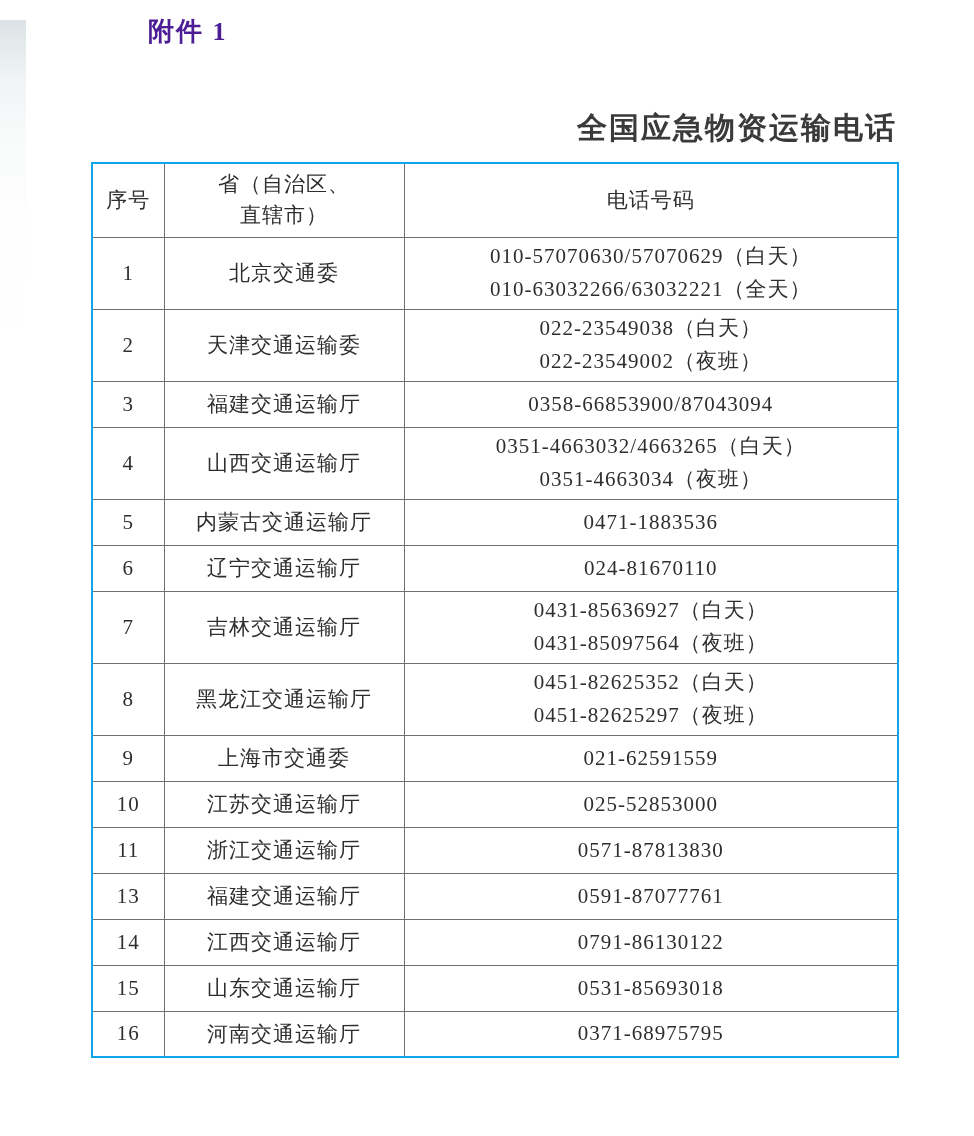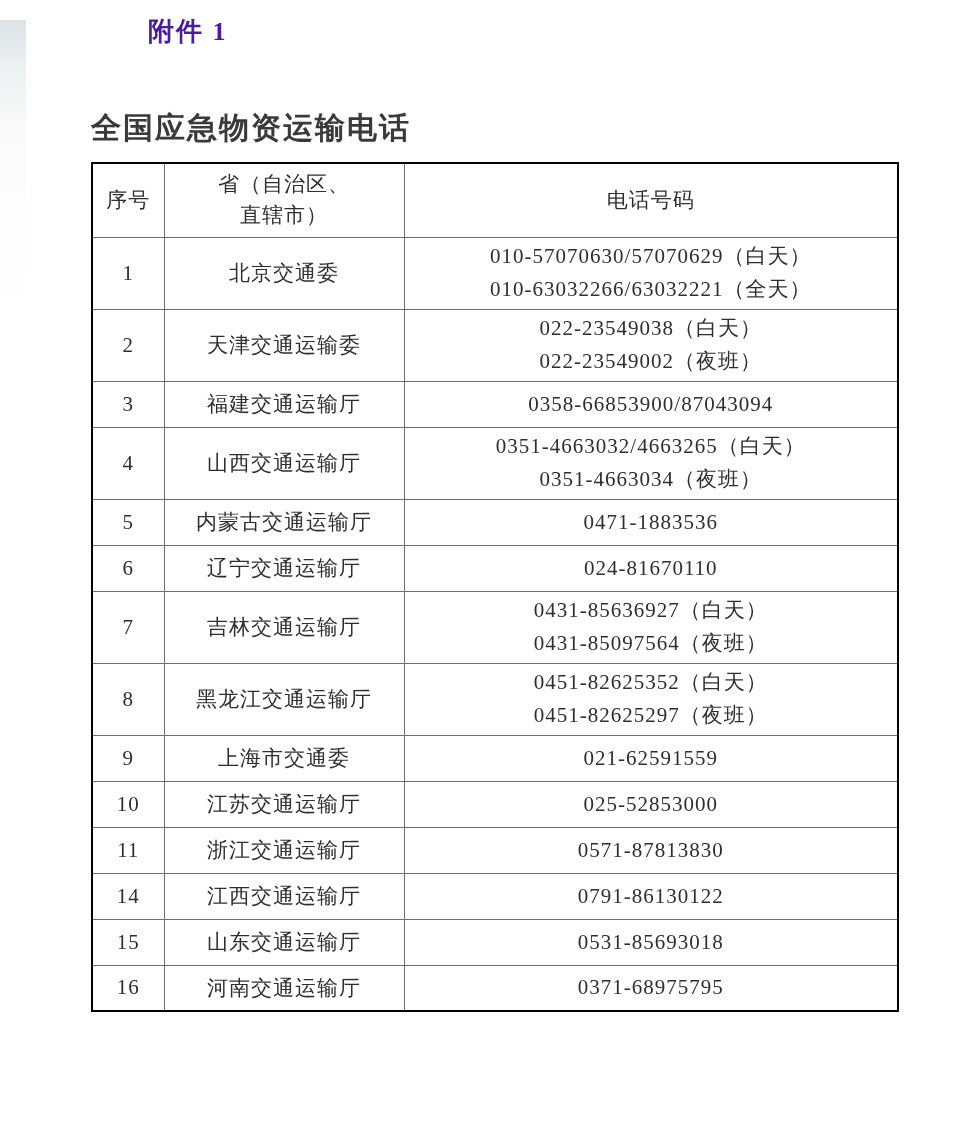--- a/index.html
+++ b/index.html
@@ -37,21 +37,21 @@
     font-size: 26px;
     font-weight: bold;
     letter-spacing: 2px;
     color: #4c1d95;
   }
   .doc-title {
     position: absolute;
     left: 91px;
     top: 108px;
     width: 806px;
-    text-align: left;
+    text-align: right;
     font-family: "Liberation Sans", "DejaVu Sans", sans-serif;
     font-size: 30px;
     font-weight: bold;
     letter-spacing: 2px;
     color: #3a3a3a;
   }
   .phone-table {
     position: absolute;
     left: 91px;
     top: 162px;
@@ -65,21 +65,21 @@
   .phone-table col.col-province{ width: 240px; }
   .phone-table col.col-phone   { width: 494px; }
   .phone-table td, .phone-table th {
     border: 1px solid #6f6f6f;
     text-align: center;
     vertical-align: middle;
     padding: 2px 4px;
     font-weight: normal;
     letter-spacing: 1px;
   }
-  .phone-table { border: 2px solid #000000; }
+  .phone-table { border: 2px solid #0ea5e9; }
   .phone-table thead tr { height: 74px; }
   .phone-table tbody tr.row-single { height: 46px; }
   .phone-table tbody tr.row-double { height: 72px; }
   .header-cell-province div { line-height: 31px; }
   .phone-line { line-height: 33px; white-space: nowrap; }
 </style>
 </head>
 <body>
 
 <div class="scan-artifact"></div>
@@ -181,20 +181,27 @@
         </td>
   </tr>
       <tr class="row-single">
     <td>11</td>
     <td>浙江交通运输厅</td>
     <td>
           <div class="phone-line">0571-87813830</div>
         </td>
   </tr>
       <tr class="row-single">
+    <td>13</td>
+    <td>福建交通运输厅</td>
+    <td>
+          <div class="phone-line">0591-87077761</div>
+        </td>
+  </tr>
+      <tr class="row-single">
     <td>14</td>
     <td>江西交通运输厅</td>
     <td>
           <div class="phone-line">0791-86130122</div>
         </td>
   </tr>
       <tr class="row-single">
     <td>15</td>
     <td>山东交通运输厅</td>
     <td>

